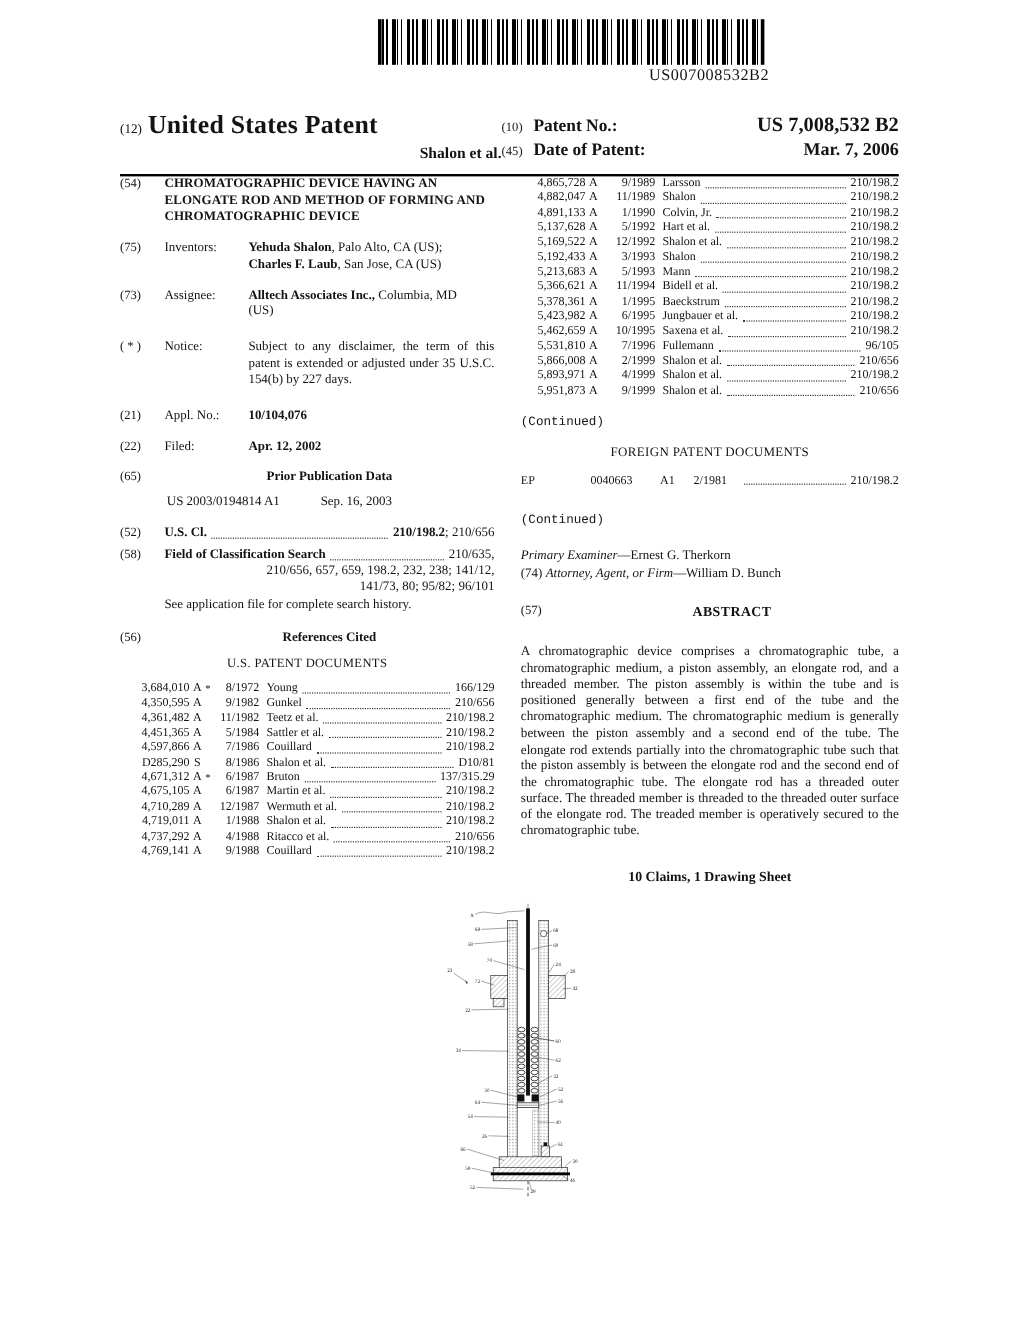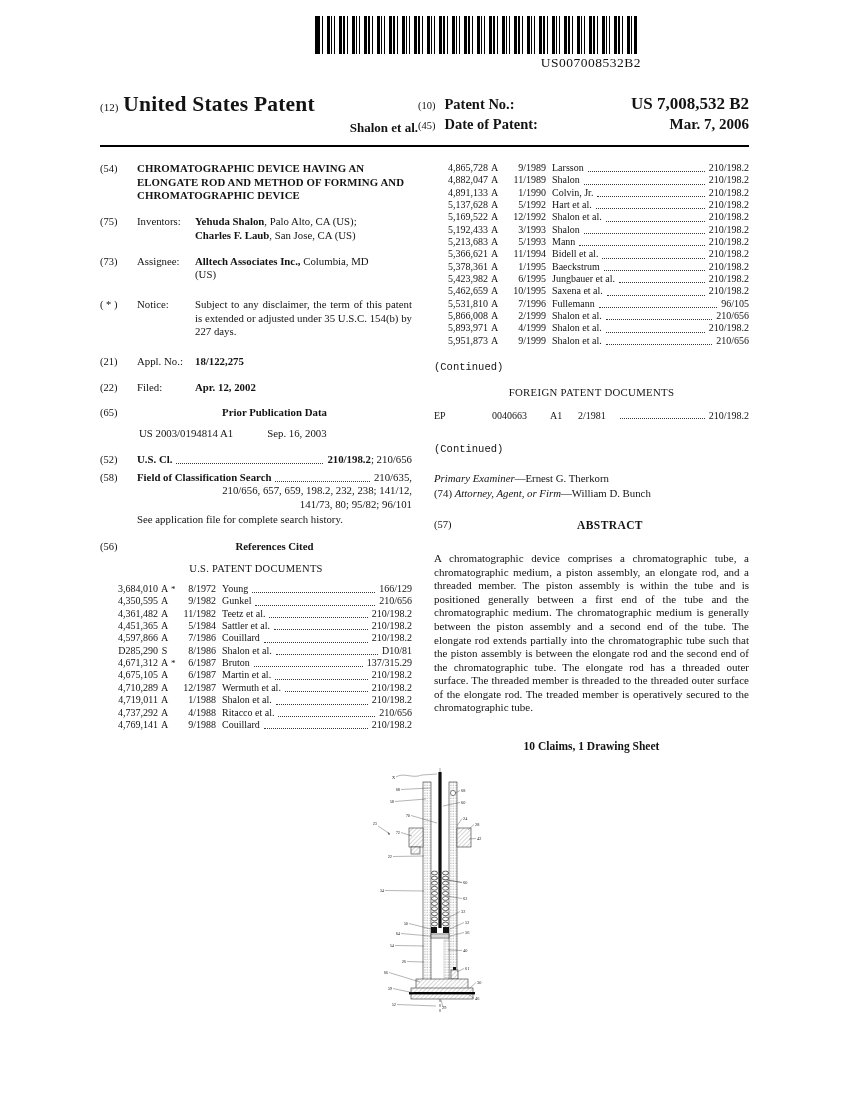--- a/index.html
+++ b/index.html
@@ -37,25 +37,25 @@
   .h-authors { font-size:13px; font-weight:bold; margin:3px 0 0 29px; }
   .h-right { flex:1; padding-top:1px; }
   .h-row { display:flex; align-items:baseline; line-height:1.25; }
   .h-row .h-tag { font-size:10.5px; }
   .h-label { font-size:14.5px; font-weight:bold; }
   .h-val1 { font-size:17px; font-weight:bold; margin-left:auto; }
   .h-val2 { font-size:15px; font-weight:bold; margin-left:auto; }
   .rule { border:none; border-top:2px solid #000; margin-top:9px; }
 
   
-  .cols { display:grid; grid-template-columns:312px 1fr; column-gap:22px; margin-top:15px; }
+  .cols { display:grid; grid-template-columns:312px 1fr; column-gap:22px; }
   .sec { display:grid; grid-template-columns:37px 1fr; margin-bottom:12px; font-size:10.8px; line-height:1.27; }
   .tag { font-size:10.5px; }
   .sec-title-text { font-weight:bold; letter-spacing:.1px; }
-  .lab-row { display:flex; }
+  .lab-row { display:flex;gap:12px; }
   .lab { width:58px; flex:none; }
   .b { font-weight:bold; }
   .bi { font-weight:bold; font-style:italic; }
   .center { text-align:center; }
   .head-center { font-weight:bold; text-align:center; }
   .pub-row { display:flex; margin-top:7px; }
   .pub-no { margin-left:2px; }
   .pub-date { margin-left:34px; }
   .leader { flex:1; border-bottom:1.5px dotted #3a3a3a; margin:0 4px 2.5px 4px; min-width:10px; }
   .cl-row { display:flex; }
@@ -164,21 +164,21 @@
           <div class="lab-row">
             <span class="lab">Notice:</span>
             <div style="text-align:justify">Subject to any disclaimer, the term of this patent is extended or adjusted under 35 U.S.C. 154(b) by 227 days.</div>
           </div>
         </div>
 
         <div class="sec" style="margin-top:16px">
           <span class="tag">(21)</span>
           <div class="lab-row">
             <span class="lab">Appl. No.:</span>
-            <span class="b">18/122,275</span>
+            <span class="b">10/104,076</span>
           </div>
         </div>
 
         <div class="sec">
           <span class="tag">(22)</span>
           <div class="lab-row">
             <span class="lab">Filed:</span>
             <span class="b">Apr. 12, 2002</span>
           </div>
         </div>

